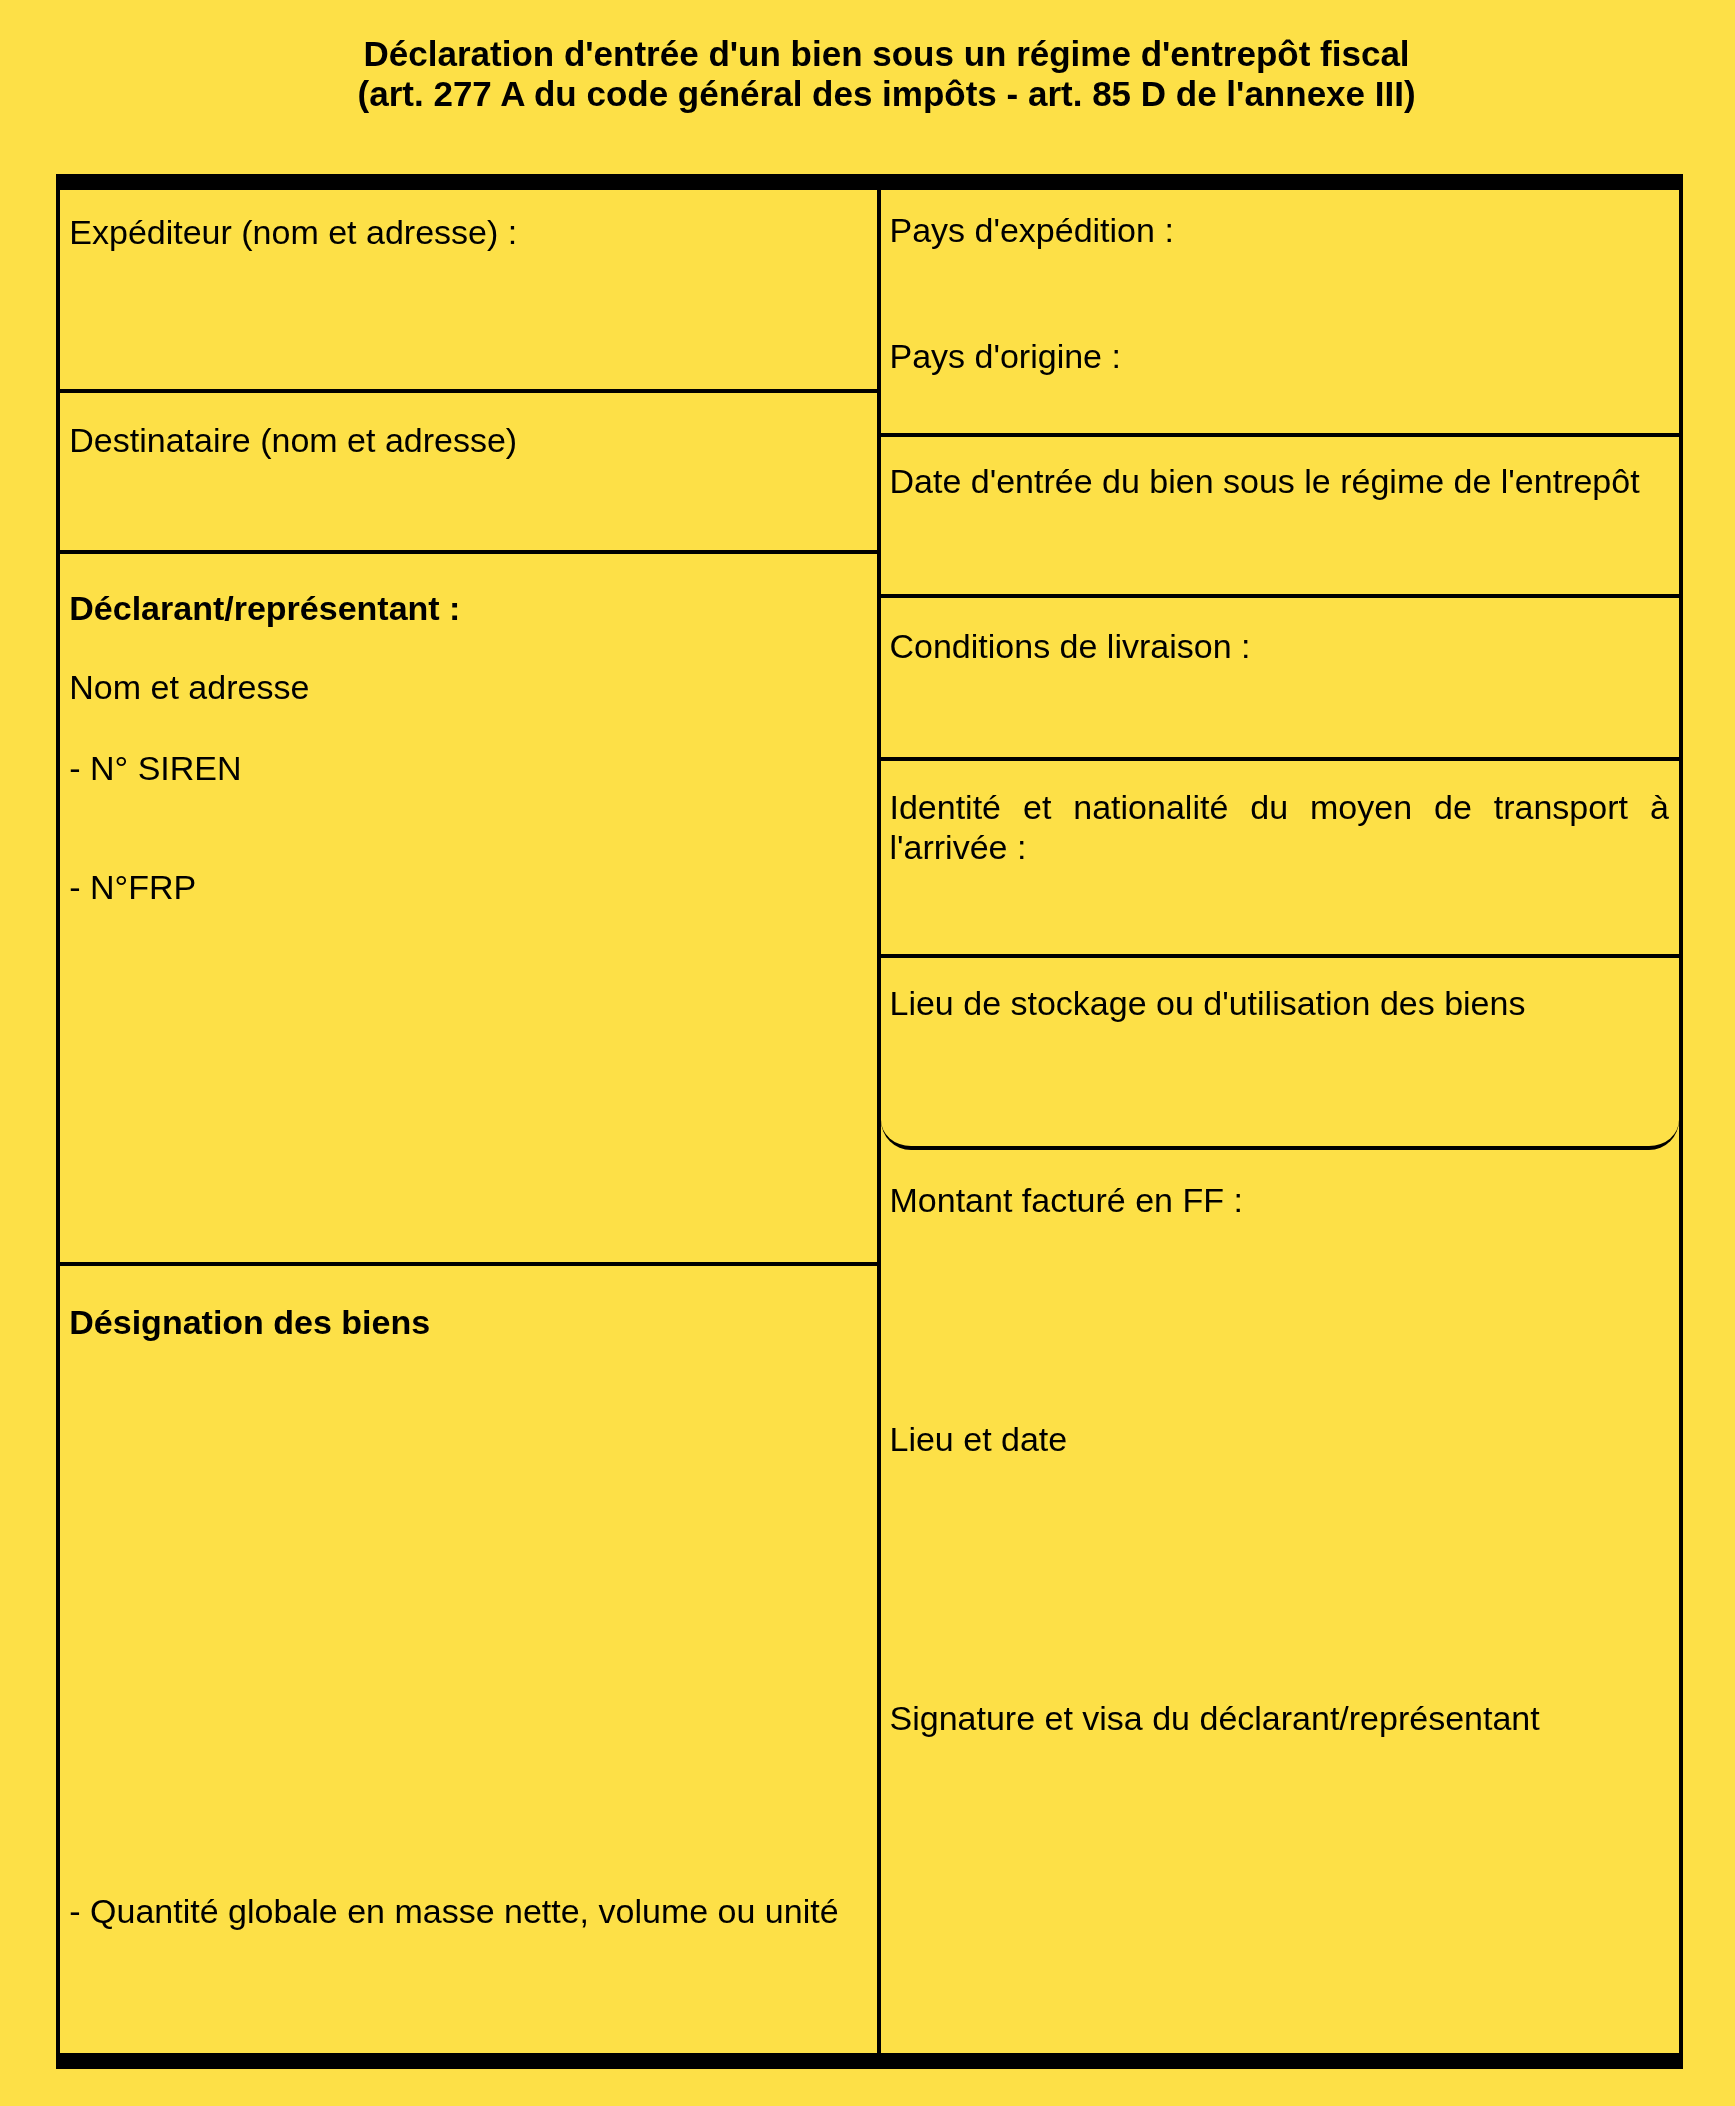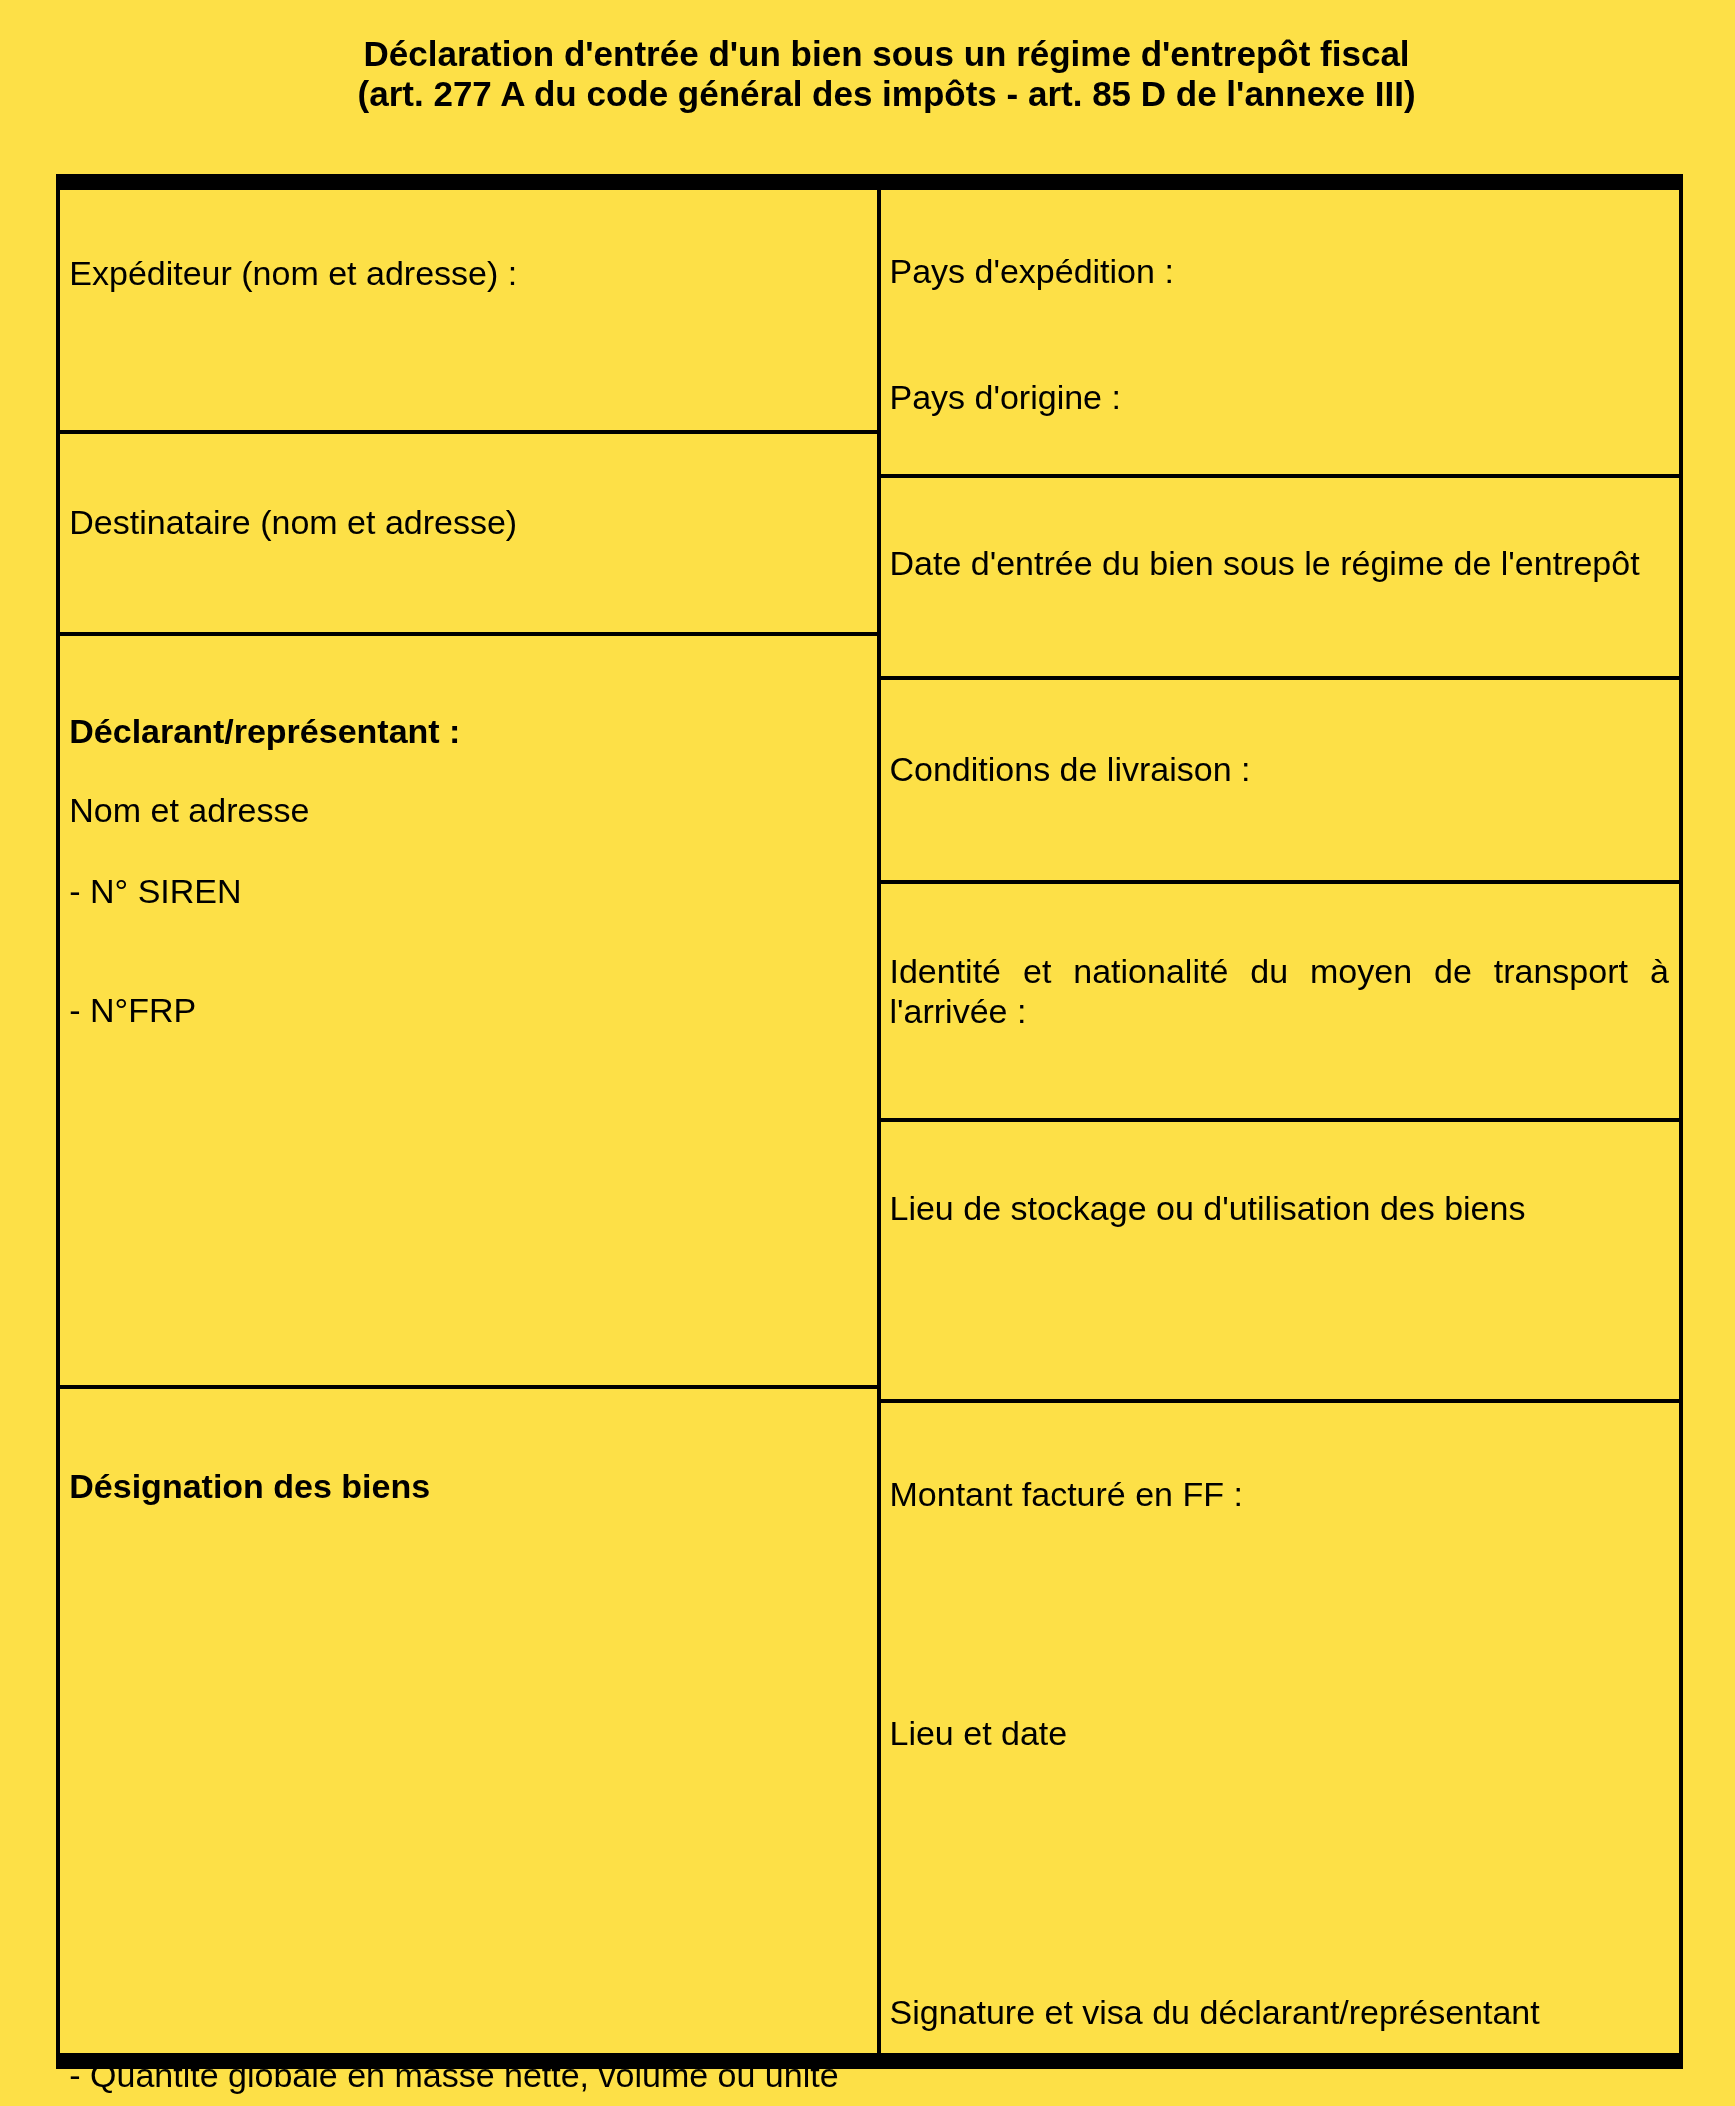--- a/index.html
+++ b/index.html
@@ -47,32 +47,31 @@
     width: 821px;
     border-right: 4.2px solid #000;
   }
   .col-right {
     flex: 1;
   }
   .cell {
     position: relative;
     box-sizing: border-box;
     border-bottom: 4.2px solid #000;
-    margin-top: 41px;
   }
   .cell.last { border-bottom: none; }
   .col-left  .r1 { height: 203px; }
   .col-left  .r2 { height: 161px; }
   .col-left  .r3 { height: 712px; }
   .col-left  .r4 { height: 899px; }
   .col-right .r1 { height: 247px; }
   .col-right .r2 { height: 161px; }
   .col-right .r3 { height: 163px; }
   .col-right .r4 { height: 197px; }
-  .col-right .r5 { height: 240px; }
+  .col-right .r5 { height: 192px; border-radius: 30px; }
   .col-right .r6 { height: 899px; }
   .lbl {
     position: absolute;
     font-size: 34px;
     line-height: 40px;
     left: 9.3px;
     right: 12px;
   }
   .col-right .lbl {
     left: 8.5px;

